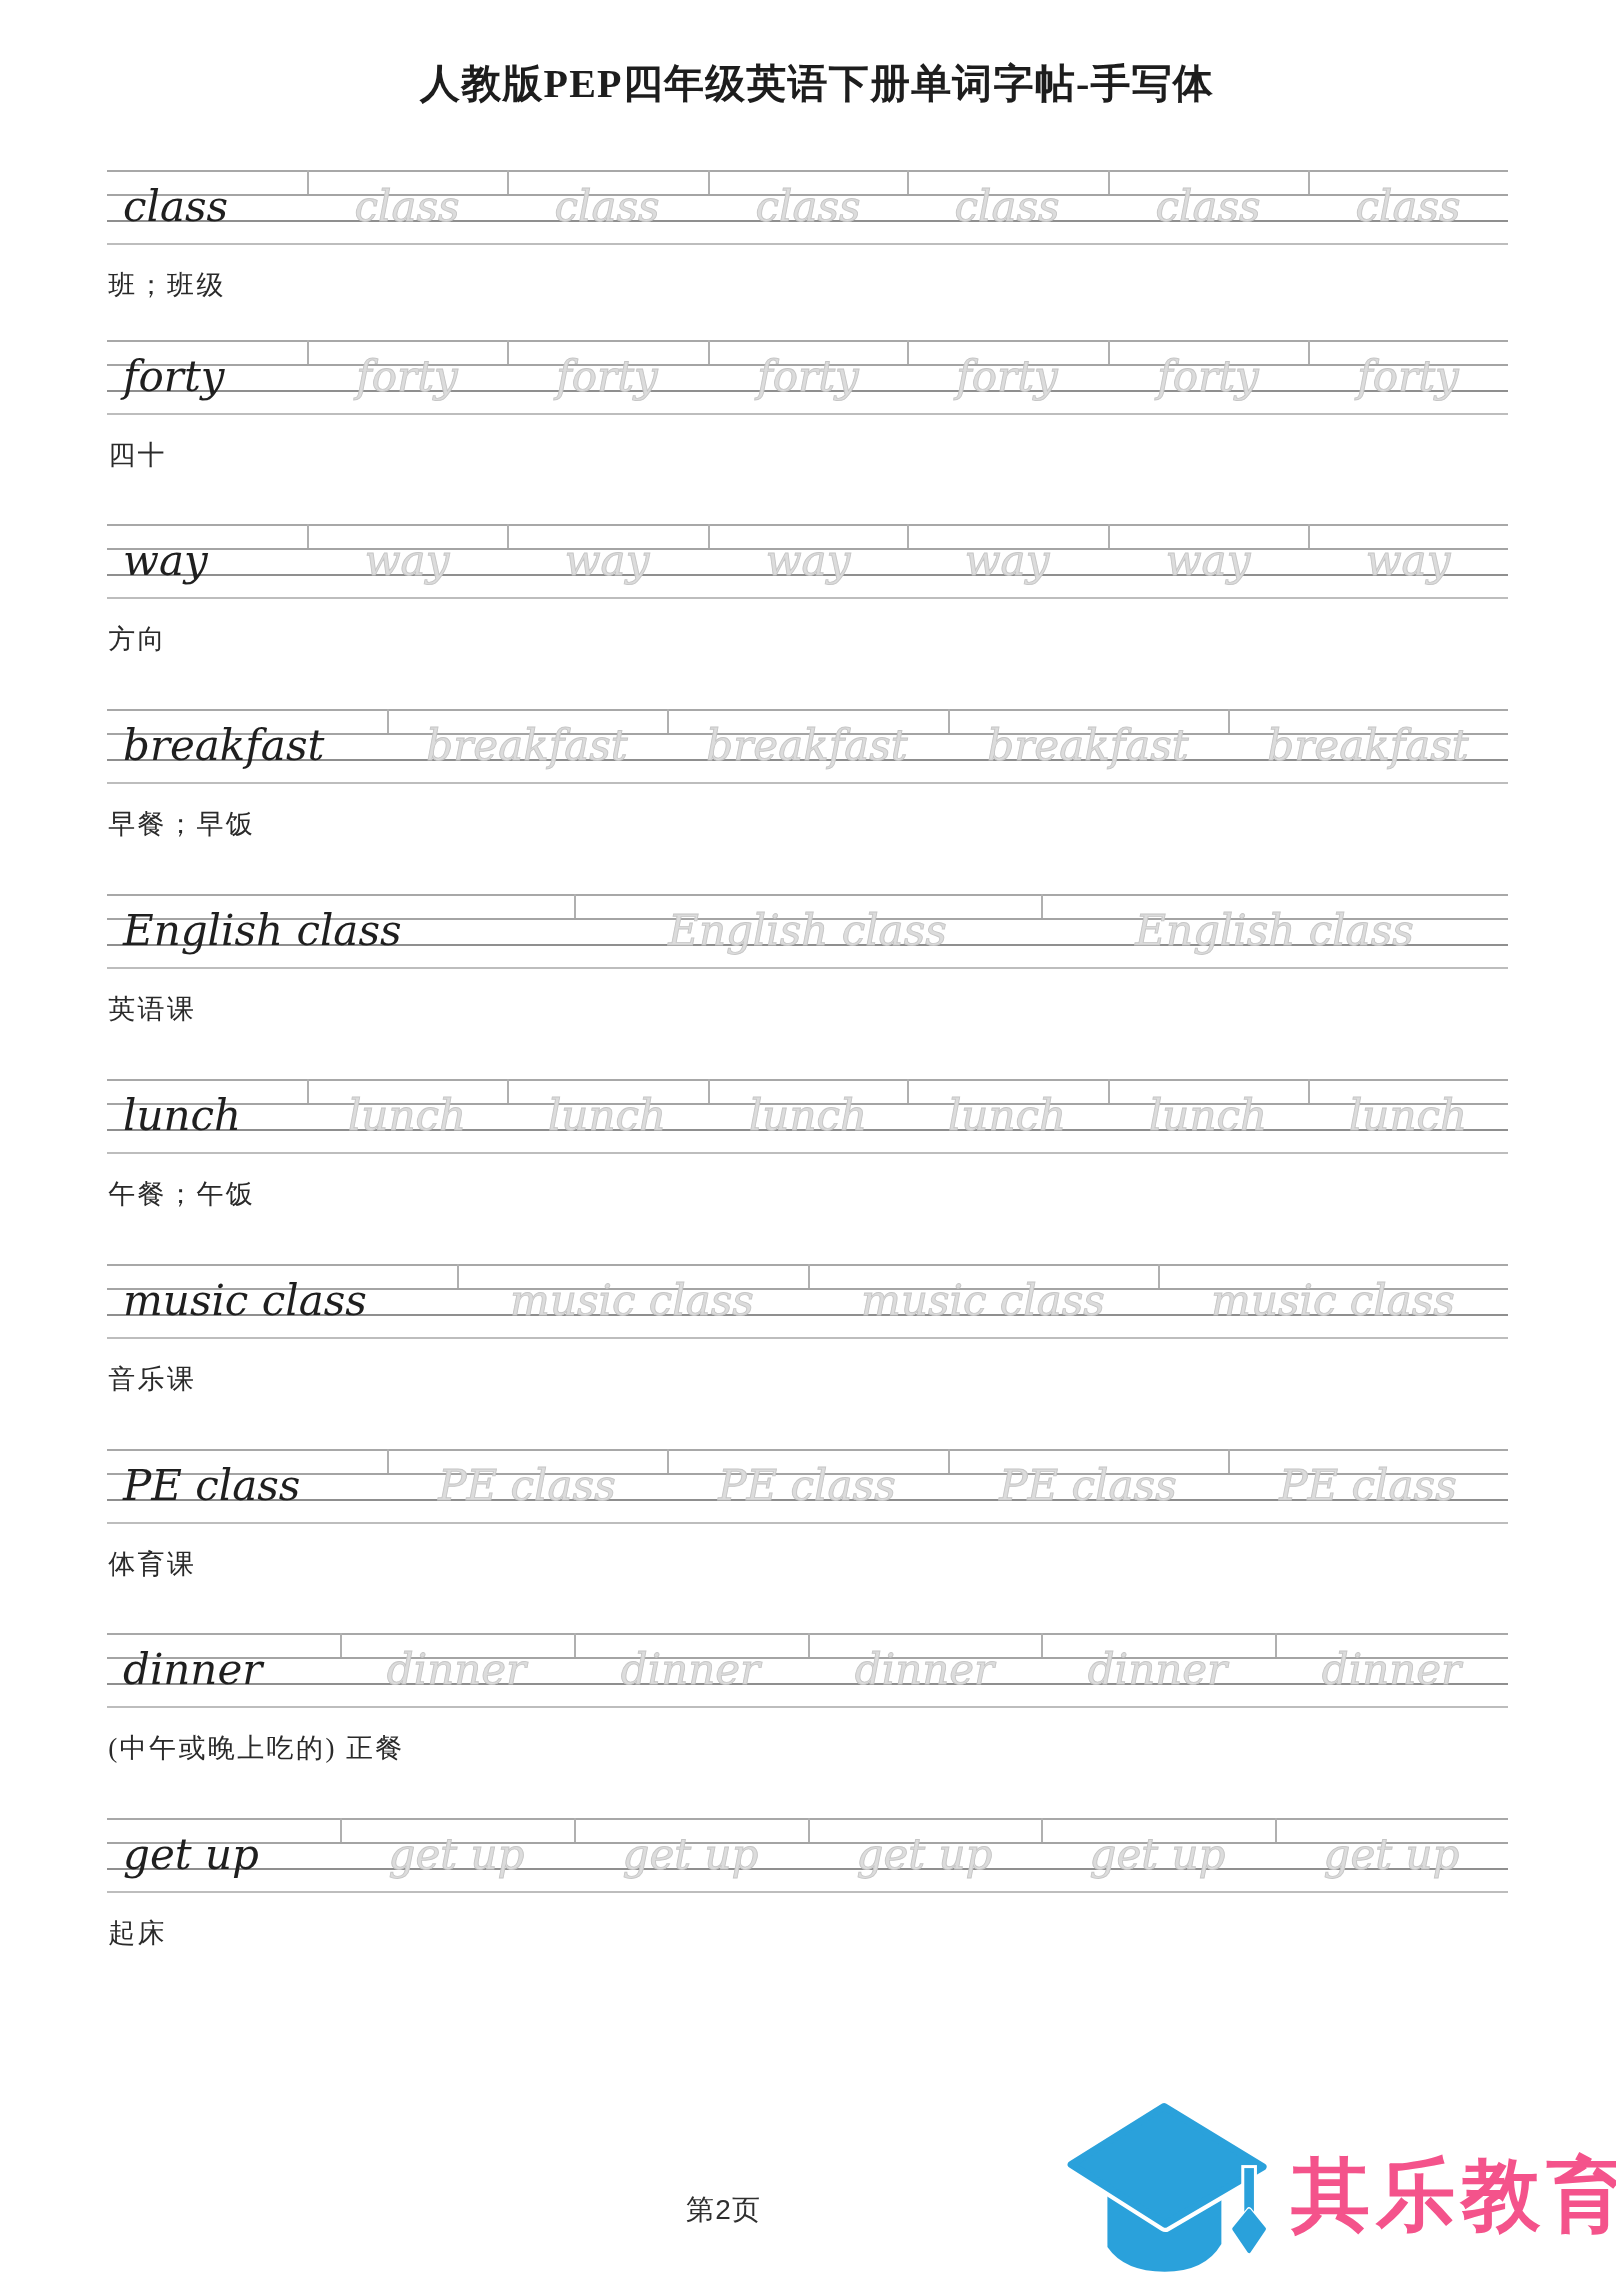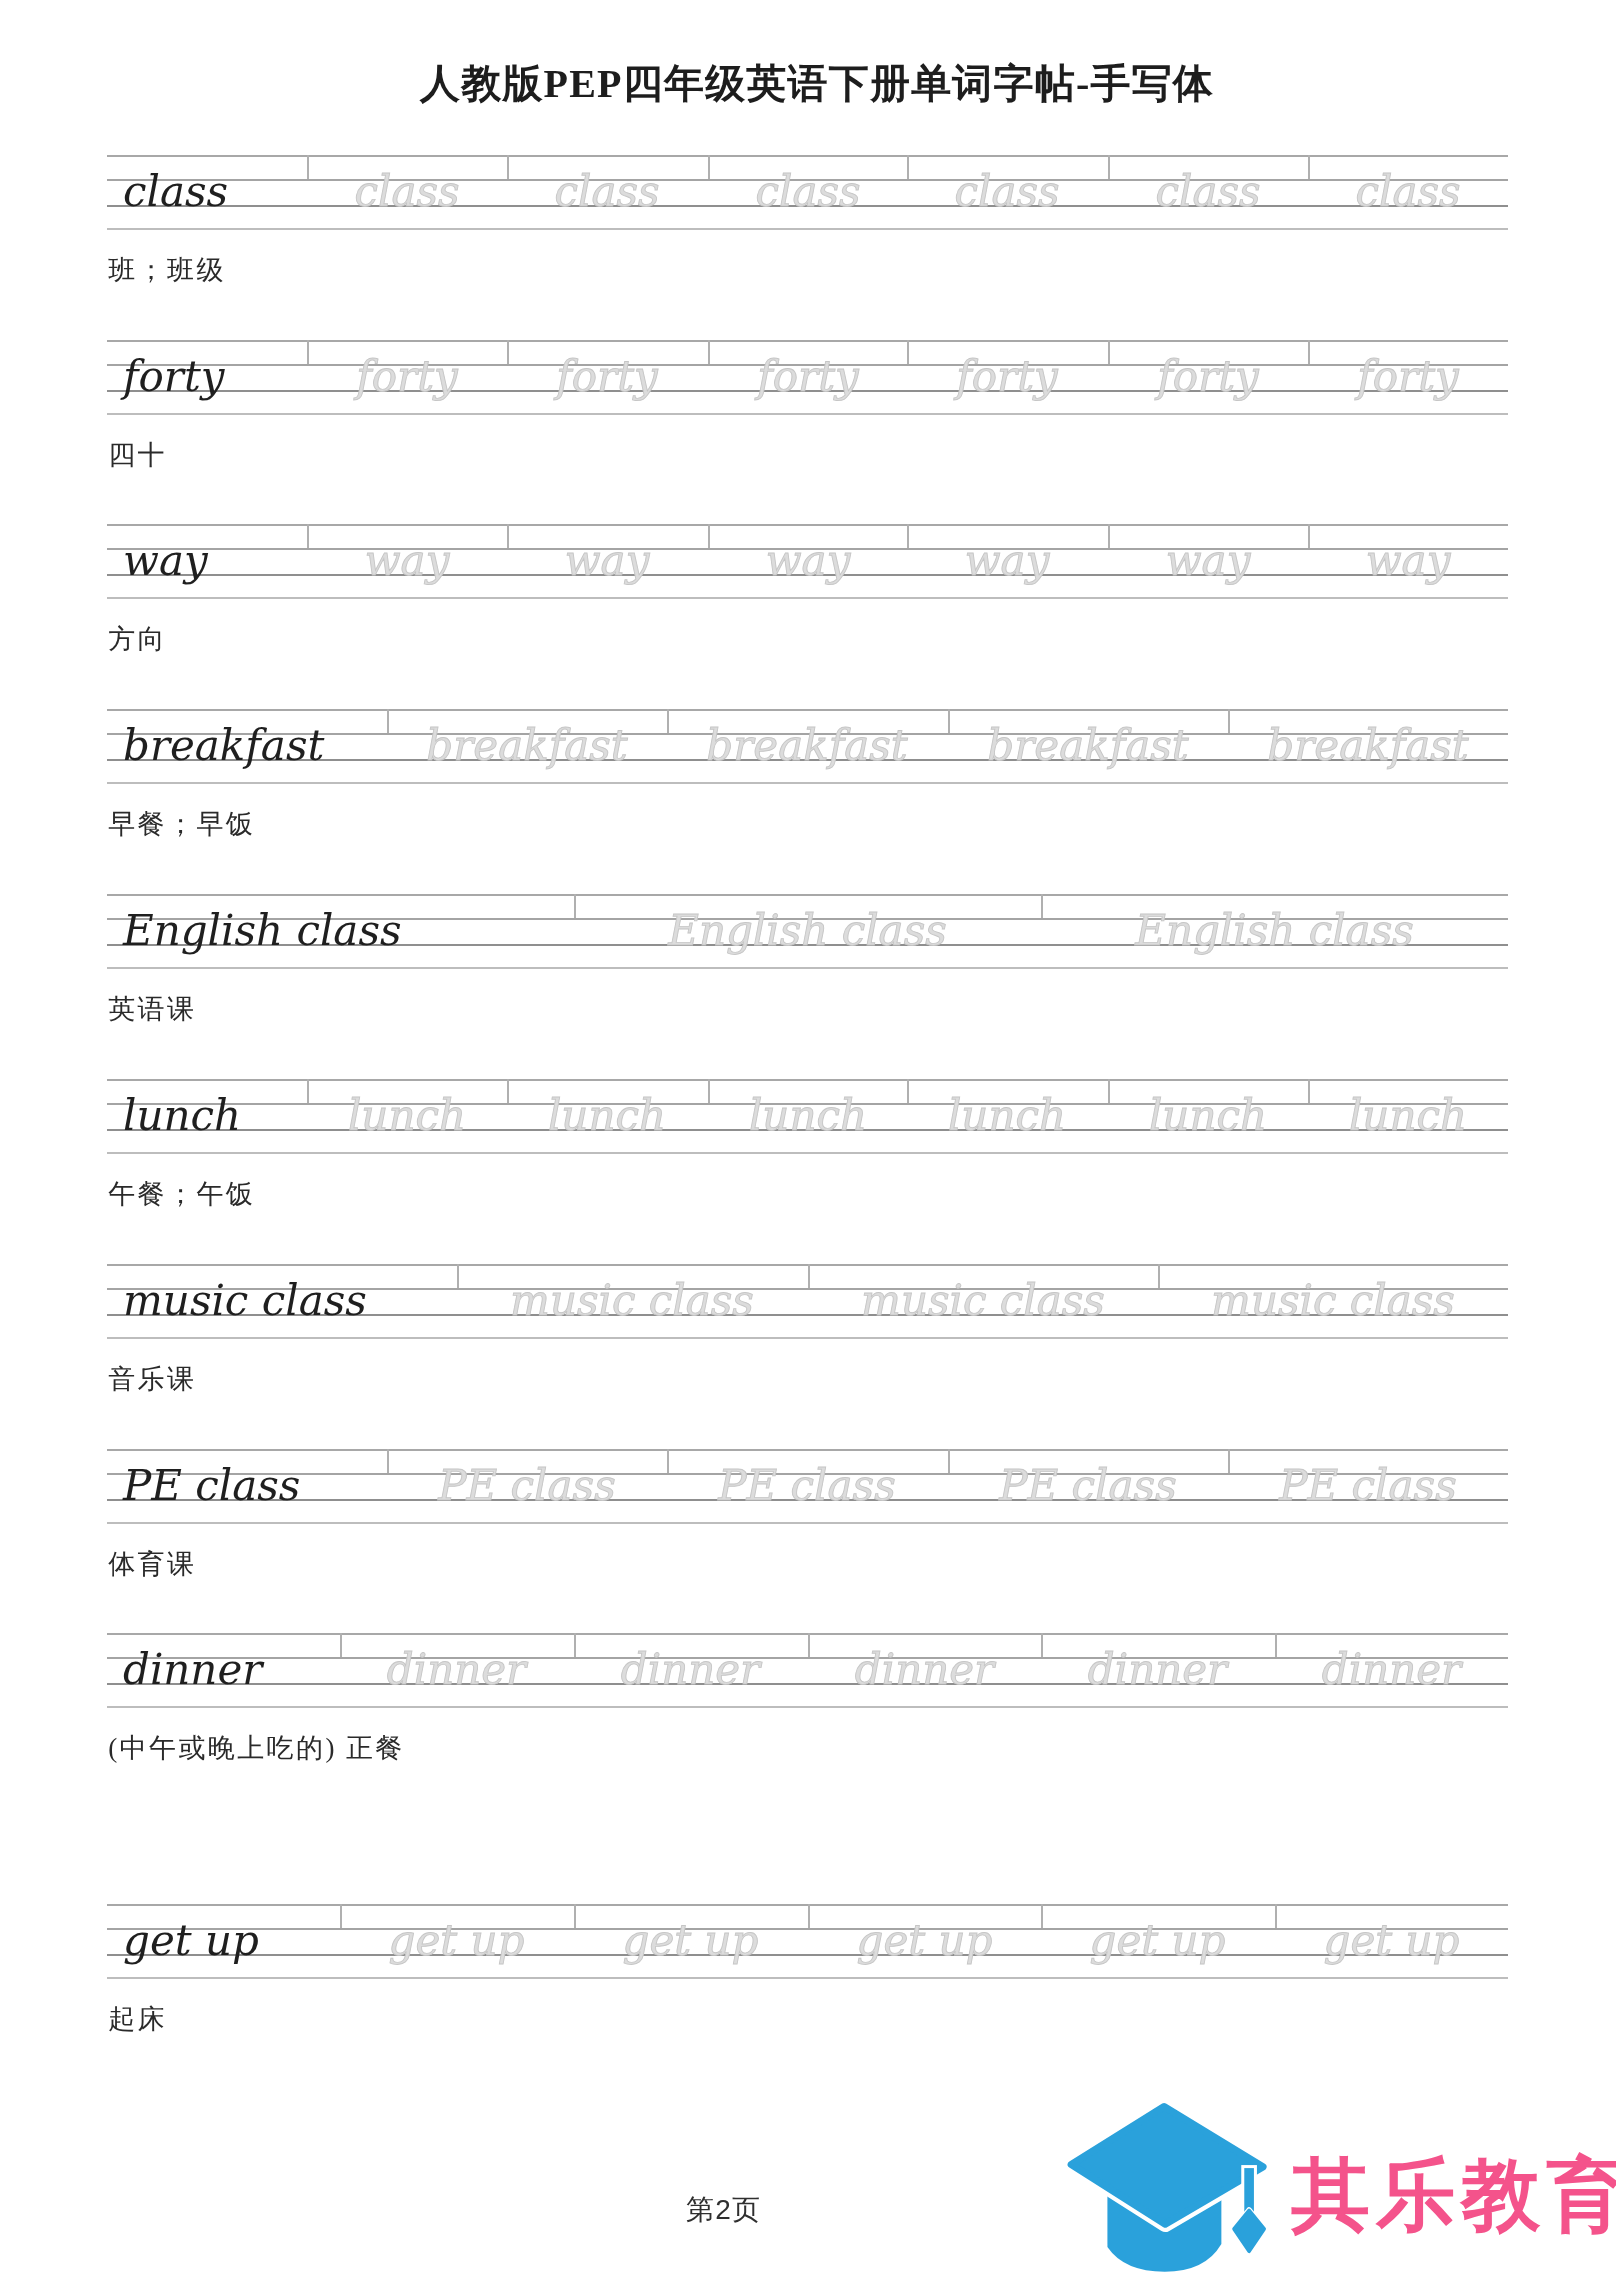--- a/index.html
+++ b/index.html
@@ -54,21 +54,21 @@
     letter-spacing:0.6px;white-space:nowrap;
     font-family:"Liberation Sans","DejaVu Sans",sans-serif;
   }
 </style>
 </head>
 <body>
 
 <div class="page-title">人教版PEP四年级英语下册单词字帖-手写体</div>
 
 <div id="rows">
-    <section class="word-row" style="top: 155px;">
+    <section class="word-row" style="top: 170px;">
       <div class="guide">
         <div class="gl" style="top: 0px;"></div>
         <div class="gl gl-top2" style="top: 24.4px;"></div>
         <div class="gl gl-base" style="top: 50px;"></div>
         <div class="gl gl-bottom" style="top: 73px;"></div>
         <div class="tick" style="left: 200px;"></div>
         <div class="tick" style="left: 400px;"></div>
         <div class="tick" style="left: 601px;"></div>
         <div class="tick" style="left: 800px;"></div>
         <div class="tick" style="left: 1001px;"></div>
@@ -228,21 +228,21 @@
         <div class="tick" style="left: 1168px;"></div>
         <span class="word model" style="left: 16px;">dinner</span>
         <span class="word trace" style="left: 233px; width: 233px;">dinner</span>
         <span class="word trace" style="left: 467px; width: 233px;">dinner</span>
         <span class="word trace" style="left: 701px; width: 233px;">dinner</span>
         <span class="word trace" style="left: 934px; width: 233px;">dinner</span>
         <span class="word trace" style="left: 1168px; width: 233px;">dinner</span>
       </div>
       <div class="meaning">(中午或晚上吃的) 正餐</div>
     </section>
-    <section class="word-row" style="top: 1904px;">
+    <section class="word-row" style="top: 1818px;">
       <div class="guide">
         <div class="gl" style="top: 0px;"></div>
         <div class="gl gl-top2" style="top: 24.4px;"></div>
         <div class="gl gl-base" style="top: 50px;"></div>
         <div class="gl gl-bottom" style="top: 73px;"></div>
         <div class="tick" style="left: 233px;"></div>
         <div class="tick" style="left: 467px;"></div>
         <div class="tick" style="left: 701px;"></div>
         <div class="tick" style="left: 934px;"></div>
         <div class="tick" style="left: 1168px;"></div>

